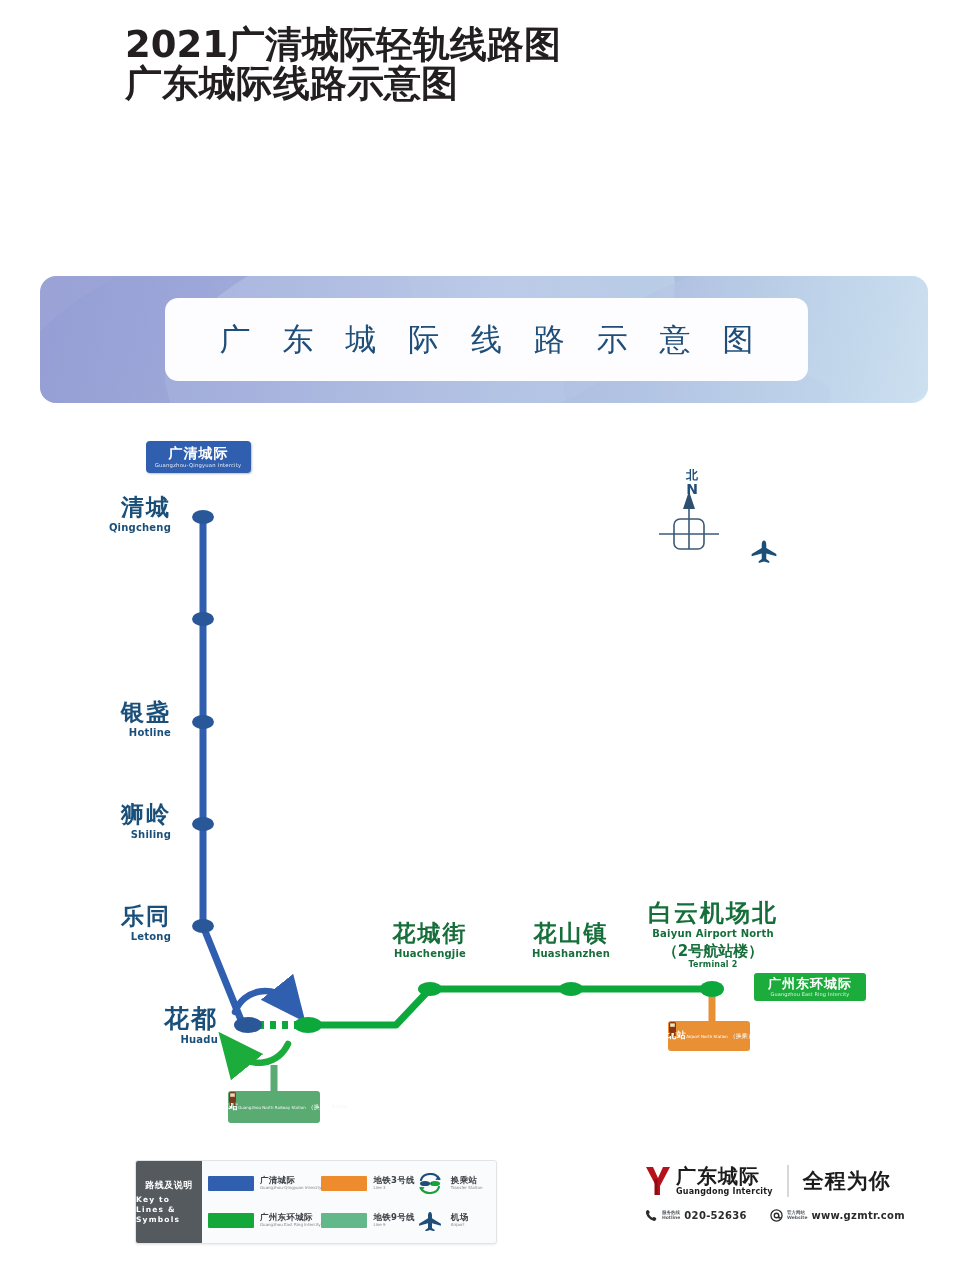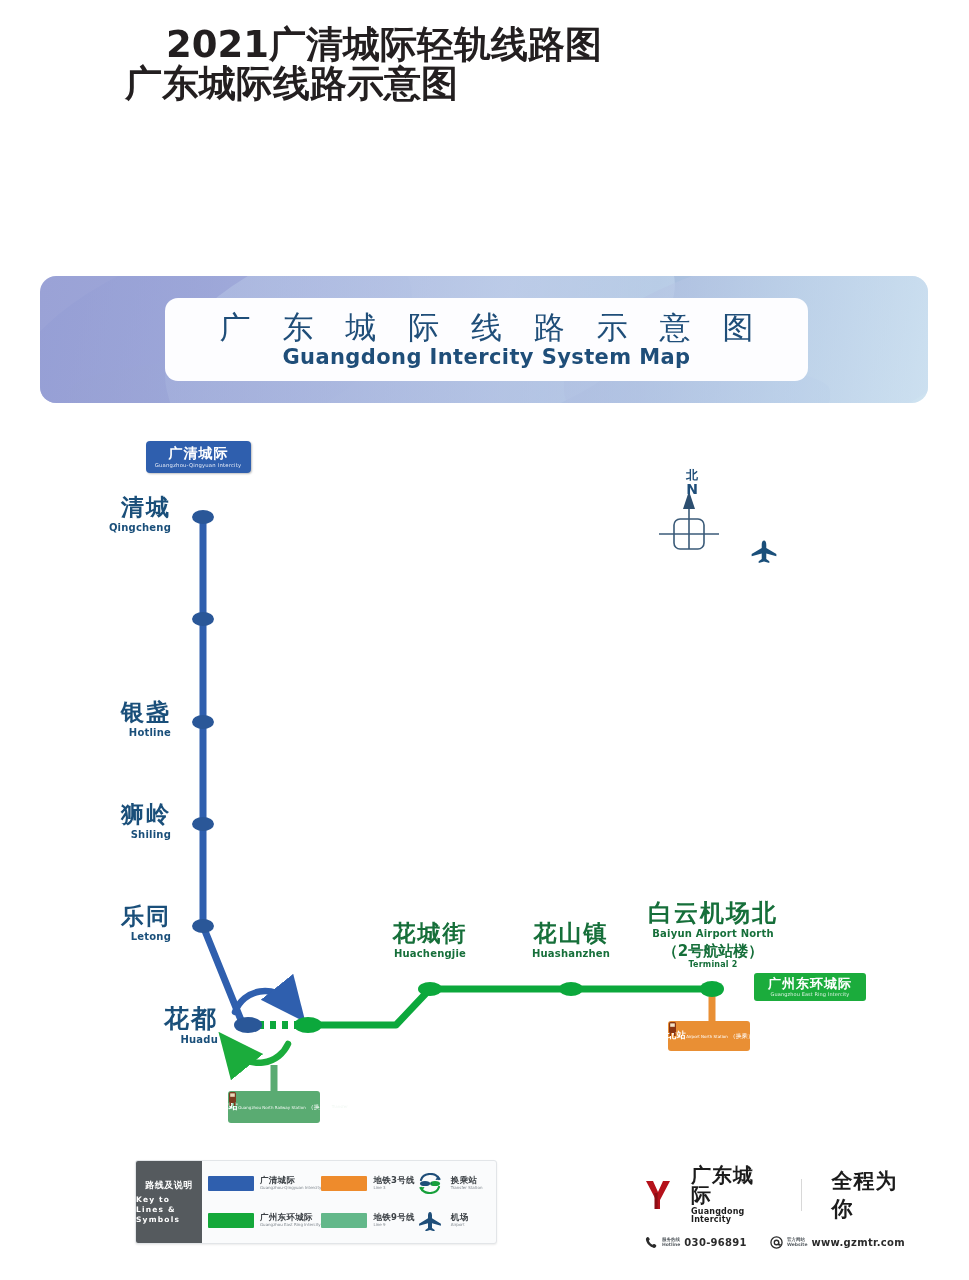--- a/index.html
+++ b/index.html
@@ -6,21 +6,21 @@
   body{
     width:969px;height:1280px;
     background:#ffffff;
     font-family:"DejaVu Sans","Liberation Sans",sans-serif;
     position:relative;overflow:hidden;
   }
   
   .page-titles{position:absolute;left:125px;top:26px;width:760px;}
   .page-title{
     font-size:37px;font-weight:bold;color:#231f20;
-    letter-spacing:0px;line-height:1.05;white-space:nowrap;margin-left:41px;
+    letter-spacing:0px;line-height:1.05;white-space:nowrap;
   }
   .page-subtitle{
     font-size:37px;font-weight:bold;color:#231f20;
     line-height:1.05;white-space:nowrap;
   }
 
   
   .banner{
     position:absolute;left:40px;top:276px;width:888px;height:127px;
     border-radius:16px;overflow:hidden;
@@ -116,21 +116,21 @@
   }
   .lg-item{display:flex;align-items:center;gap:6px;}
   .lg-swatch{width:46px;height:15px;flex:none;border-radius:1px;}
   .lg-ico{width:30px;height:22px;flex:none;display:flex;align-items:center;justify-content:center;}
   .lg-text{display:flex;flex-direction:column;line-height:1.05;}
   .lg-cn{font-size:8.5px;font-weight:bold;color:#3b4045;letter-spacing:.3px;white-space:nowrap;}
   .lg-en{font-size:4px;color:#7d858c;letter-spacing:0;white-space:nowrap;margin-top:1px;}
 
   
   .brand{position:absolute;left:645px;top:1165px;width:260px;height:75px;}
-  .brand-row{display:flex;align-items:center;gap:20px;}
+  .brand-row{display:flex;align-items:center;gap:5px;}
   .brand-mark{width:26px;height:30px;flex:none;}
   .brand-names{display:flex;flex-direction:column;line-height:1.02;}
   .brand-cn{font-size:20px;font-weight:bold;color:#1c1c1c;letter-spacing:1px;}
   .brand-en{font-size:8px;font-weight:bold;color:#1c1c1c;letter-spacing:.2px;margin-top:2px;}
   .brand-div{width:2px;height:32px;background:#d8d8d8;margin:0 9px;}
   .brand-slogan{font-size:21px;font-weight:bold;color:#1c1c1c;letter-spacing:1px;}
   .contact-row{display:flex;align-items:center;gap:6px;margin-top:12px;}
   .contact-item{display:flex;align-items:center;gap:4px;}
   .contact-ico{width:13px;height:13px;flex:none;}
   .contact-tag{display:flex;flex-direction:column;line-height:1.1;}
@@ -146,21 +146,20 @@
   <div class="page-subtitle">广东城际线路示意图</div>
 </div>
 
 <div class="banner">
   <div class="wave w1"></div>
   <div class="wave w2"></div>
   <div class="wave w3"></div>
   <div class="wave w4"></div>
   <div class="banner-plate">
     <div class="banner-cn">广 东 城 际 线 路 示 意 图</div>
-    <div class="banner-en">Guangdong Intercity System Map</div>
   </div>
 </div>
 
 <div class="map">
 
   <svg width="969" height="760">
     <defs>
       <marker id="arrB" markerWidth="7" markerHeight="7" refX="3.2" refY="3.2" orient="auto">
         <path d="M0,0 L7,3.2 L0,6.4 z" fill="#2f5fae"></path>
       </marker>
@@ -400,21 +399,21 @@
   </div>
   <div class="contact-row">
     <div class="contact-item">
       <svg class="contact-ico" viewBox="0 0 14 14">
         <path d="M3,1 C4,1 4.6,2.2 5,3.2 C5.3,4 4.6,4.5 4.1,4.9 C4.6,6.6 6.2,8.6 8.2,9.5 C8.6,9 9.2,8.3 10,8.6 C11,9 12.2,9.6 12.2,10.6 C12.2,11.8 10.8,13 9.6,12.8 C5.2,12 1.6,8.2 1,3.9 C0.8,2.6 1.8,1 3,1 z" fill="#2b2b2b"></path>
       </svg>
       <div class="contact-tag">
         <span class="t1">服务热线</span>
         <span class="t2">Hotline</span>
       </div>
-      <span class="contact-val">030-96891</span>
+      <span class="contact-val">020-52636</span>
     </div>
     <div class="contact-gap"></div>
     <div class="contact-item">
       <svg class="contact-ico" viewBox="0 0 14 14">
         <circle cx="7" cy="7" r="6" fill="none" stroke="#2b2b2b" stroke-width="1.4"></circle>
         <circle cx="7" cy="7" r="2.4" fill="none" stroke="#2b2b2b" stroke-width="1.4"></circle>
         <path d="M9.4,7 L9.4,9 C9.4,10.2 11,10.2 11,8.6" fill="none" stroke="#2b2b2b" stroke-width="1.4"></path>
       </svg>
       <div class="contact-tag">
         <span class="t1">官方网站</span>

